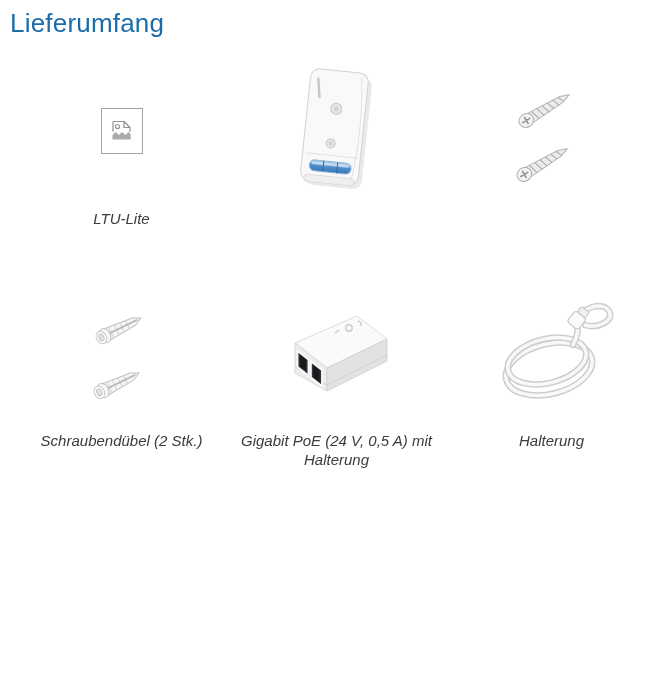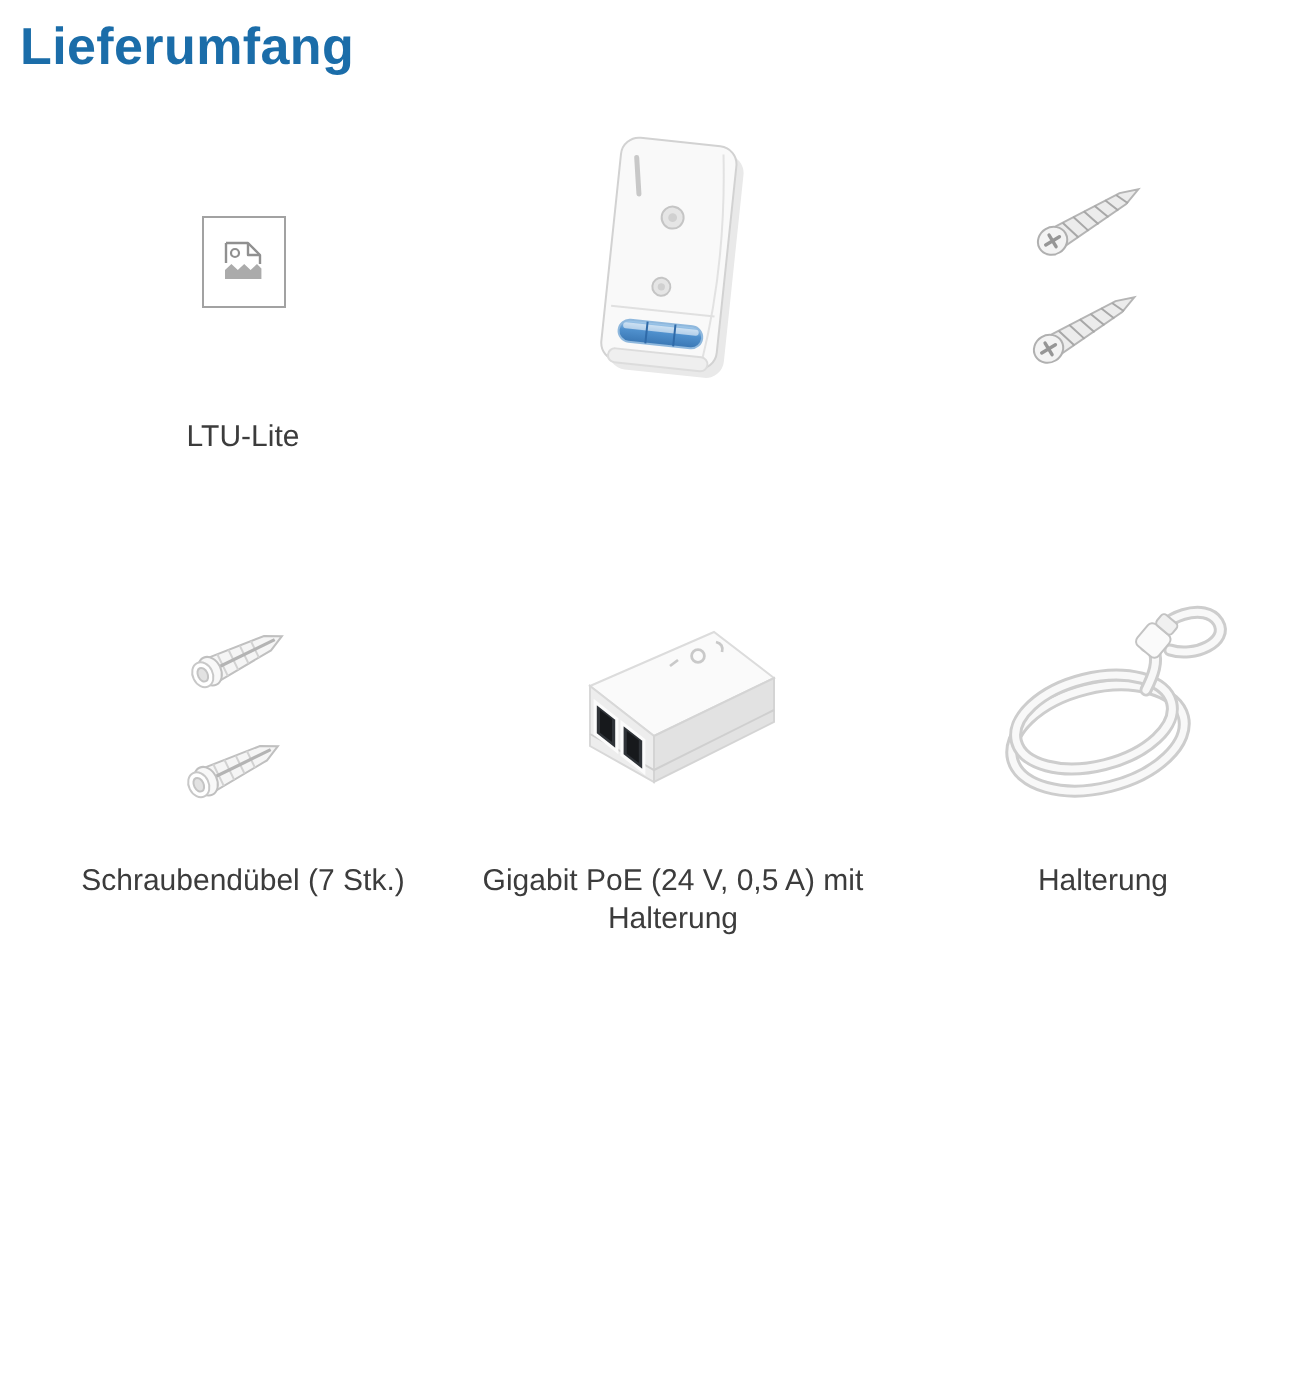--- a/index.html
+++ b/index.html
@@ -3,38 +3,39 @@
 <meta charset="utf-8">
 <style>
   * { margin:0; padding:0; box-sizing:border-box; }
   html, body { background:#ffffff; }
   body {
     width:652px; height:691px; overflow:hidden;
     font-family:"Liberation Sans", sans-serif;
   }
   .page { padding:8px 0 0 10px; }
   .title {
-    font-size:26px; font-weight:700; letter-spacing:0.2px;
+    font-size:26px; font-weight:400; letter-spacing:0.2px;
     color:var(--color-title, #1b6da9);
   }
   .grid {
     margin-top:19px; margin-left:4px;
     display:grid;
     grid-template-columns:repeat(3, 215px);
     grid-auto-rows:222px;
   }
   .cell { display:flex; flex-direction:column; align-items:center; }
   .imgbox {
     height:145px; width:100%;
     display:flex; align-items:center; justify-content:center;
   }
   .cap {
     margin-top:6px; max-width:206px;
     font-size:15px; line-height:19px; text-align:center;
     color:var(--color-label, #3c3c3c);
+    font-style:italic;
   }
 </style>
 </head>
 <body>
 
 <div class="page">
   <h1 class="title">Lieferumfang</h1>
 
   <div class="grid">
 
@@ -117,21 +118,21 @@
           <g transform="translate(30,100) rotate(-26)">
             <polygon points="11,-6.5 42,-4 50,0 42,4 11,6.5" fill="#f5f5f5" stroke="#c0c0c0"></polygon>
             <path d="M17 -6 V6 M23 -5.6 V5.6 M29 -5 V5 M35 -4.6 V4.6" stroke="#d2d2d2" fill="none"></path>
             <line x1="12" y1="0" x2="46" y2="0" stroke="#b4b4b4" stroke-width="1.6"></line>
             <ellipse cx="10" cy="0" rx="5.5" ry="7.5" fill="#f8f8f8" stroke="#c0c0c0"></ellipse>
             <ellipse cx="6" cy="0" rx="5" ry="6.5" fill="#ffffff" stroke="#c8c8c8"></ellipse>
             <ellipse cx="6" cy="0" rx="2.4" ry="3.6" fill="#e2e2e2" stroke="#c4c4c4"></ellipse>
           </g>
         </svg>
       </div>
-      <figcaption class="cap">Schraubendübel (7 Stk.)</figcaption>
+      <figcaption class="cap">Schraubendübel (2 Stk.)</figcaption>
     </figure>
 
 
     <figure class="cell">
       <div class="imgbox">
         <svg width="132" height="112" viewBox="0 0 132 112">
           <polygon points="24,46 86,19 116,42 56,71" fill="#fafafa" stroke="#dcdcdc"></polygon>
           <polygon points="24,46 56,71 56,94 24,76" fill="#ededed" stroke="#d8d8d8"></polygon>
           <polygon points="56,71 116,42 116,64 56,94" fill="#e2e2e2" stroke="#d4d4d4"></polygon>
           <path d="M24 70 L56 88 L116 58" fill="none" stroke="#cfcfcf" stroke-width="1"></path>

